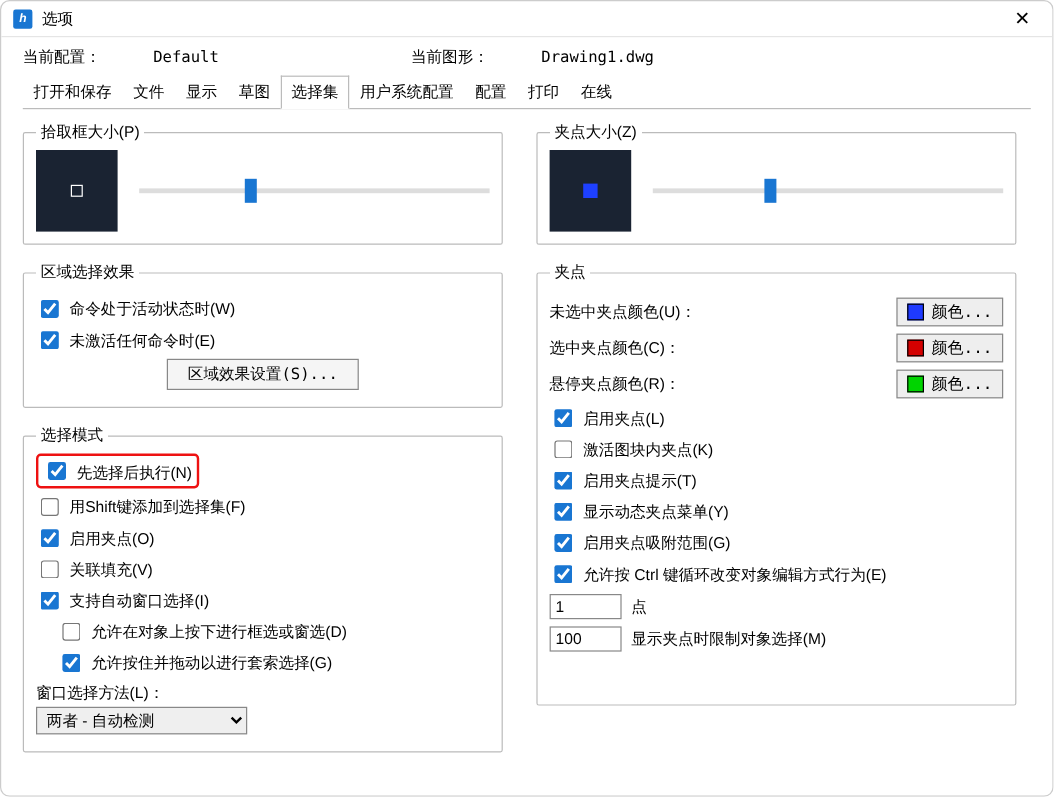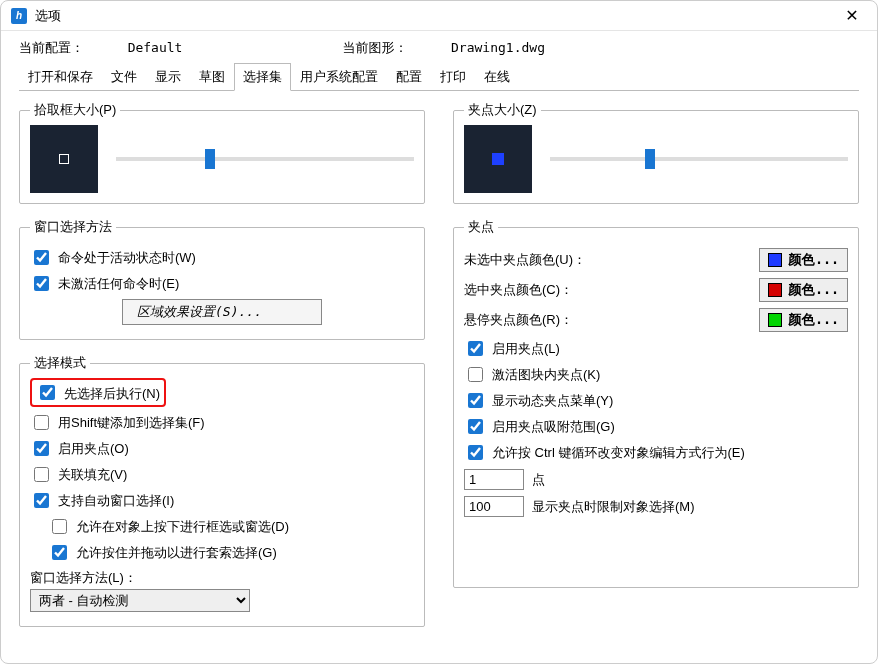--- a/index.html
+++ b/index.html
@@ -8,41 +8,41 @@
   .titlebar { display: flex; align-items: center; height: 30px; padding: 0 10px; border-bottom: 1px solid #e5e5e5; }
   .titlebar .icon { width: 16px; height: 16px; background: #1976d2; border-radius: 2px; display: flex; align-items: center; justify-content: center; color: #fff; font-size: 10px; font-style: italic; font-weight: bold; }
   .titlebar .title { margin-left: 8px; flex: 1; }
   .titlebar .close { width: 30px; text-align: center; font-size: 16px; cursor: pointer; }
   .configrow { display: flex; padding: 8px 18px 0 18px; }
   .configrow .val { margin-left: 40px; font-family: monospace; }
   .tabs { display: flex; padding: 6px 18px 0 18px; }
   .tab { padding: 4px 8px; border: 1px solid transparent; cursor: pointer; }
   .tab.active { border: 1px solid #bbb; border-bottom: 1px solid #fff; background: #fff; position: relative; z-index: 2; }
   .tabline { border-bottom: 1px solid #bbb; margin: -1px 18px 0 18px; }
-  .body { flex: 1; display: flex; gap: 28px; padding: 10px 18px 0 18px; }
+  .body { flex: 1; display: flex; gap: 28px; padding: 10px 30px 0 18px; }
   .col { flex: 1; }
   fieldset { border: 1px solid #bbb; border-radius: 2px; padding: 6px 10px 10px 10px; margin: 0 0 14px 0; }
   legend { padding: 0 4px; }
   .preview-row { display: flex; align-items: center; gap: 18px; }
   .preview-box { width: 68px; height: 68px; background: #1a2332; display: flex; align-items: center; justify-content: center; }
   .pick-square { width: 10px; height: 10px; border: 1px solid #fff; }
   .grip-square { width: 12px; height: 12px; background: #1e40ff; }
   .slider { flex: 1; height: 4px; background: #ddd; position: relative; }
   .slider .thumb { position: absolute; top: -8px; width: 10px; height: 20px; background: #1976d2; }
   .chk-row { display: flex; align-items: center; gap: 6px; margin: 5px 0; }
   .chk-row.indent1 { margin-left: 18px; }
   input[type=checkbox] { width: 15px; height: 15px; accent-color: #1976d2; }
   .btn { border: 1px solid #888; background: #f5f5f5; padding: 3px 14px; cursor: pointer; font-family: inherit; font-size: 13px; }
-  .btn-wide { width: 200px; display: block; margin: 4px auto; text-align: left; font-style: italic; }
+  .btn-wide { width: 160px; display: block; margin: 4px auto; text-align: center; }
   .section-label { margin: 6px 0 2px 0; }
   .redbox { border: 2px solid #e11; border-radius: 4px; padding: 0 4px; display: inline-flex; }
   select, input[type=text], input[type=number] { font-family: inherit; font-size: 13px; border: 1px solid #888; padding: 2px 4px; }
   .color-row { display: flex; align-items: center; margin: 6px 0; gap: 8px; }
   .color-row .lbl { flex: 1; }
-  .color-btn { border: 1px solid #888; background: #eee; padding: 2px 8px; display: inline-flex; align-items: center; gap: 6px; cursor: pointer; font-family: monospace; min-width: 86px; font-weight: bold; }
+  .color-btn { border: 1px solid #888; background: #eee; padding: 2px 8px; display: inline-flex; align-items: center; gap: 6px; cursor: pointer; font-family: monospace; min-width: 86px; }
   .swatch { width: 14px; height: 14px; border: 1px solid #000; display: inline-block; }
   .num-row { display: flex; align-items: center; gap: 8px; margin: 6px 0; }
   .num-row input { width: 60px; }
   .mono { font-family: monospace; }
 </style>
 </head>
 <body>
 
 <div class="window">
   <div class="titlebar">
@@ -83,21 +83,21 @@
           <div class="preview-box">
               <div class="pick-square"></div>
             </div>
           <div class="slider">
               <div class="thumb" style="left:30%"></div>
             </div>
         </div>
       </fieldset>
 
       <fieldset>
-        <legend>窗口选择方法</legend>
+        <legend>区域选择效果</legend>
         <label class="chk-row">
             <input type="checkbox" checked="" style="">
             <span>命令处于活动状态时(W)</span>
           </label>
         <label class="chk-row">
             <input type="checkbox" checked="" style="">
             <span>未激活任何命令时(E)</span>
           </label>
         <button class="btn btn-wide mono">区域效果设置(S)...</button>
       </fieldset>
@@ -128,21 +128,21 @@
           </label>
         <label class="chk-row indent1">
             <input type="checkbox" style="">
             <span>允许在对象上按下进行框选或窗选(D)</span>
           </label>
         <label class="chk-row indent1">
             <input type="checkbox" checked="" style="">
             <span>允许按住并拖动以进行套索选择(G)</span>
           </label>
         <div class="section-label">窗口选择方法(L)：</div>
-        <select style="width:220px">
+        <select style="width:176px">
           <option>两者 - 自动检测</option>
         </select>
       </fieldset>
     </div>
 
     <div class="col">
       <fieldset>
         <legend>夹点大小(Z)</legend>
         <div class="preview-row">
           <div class="preview-box">
@@ -180,20 +180,24 @@
         <label class="chk-row">
             <input type="checkbox" checked="" style="">
             <span>启用夹点(L)</span>
           </label>
         <label class="chk-row">
             <input type="checkbox" style="">
             <span>激活图块内夹点(K)</span>
           </label>
         <label class="chk-row">
             <input type="checkbox" checked="" style="">
+            <span>启用夹点提示(T)</span>
+          </label>
+        <label class="chk-row">
+            <input type="checkbox" checked="" style="">
             <span>显示动态夹点菜单(Y)</span>
           </label>
         <label class="chk-row">
             <input type="checkbox" checked="" style="">
             <span>启用夹点吸附范围(G)</span>
           </label>
         <label class="chk-row">
             <input type="checkbox" checked="" style="">
             <span>允许按 Ctrl 键循环改变对象编辑方式行为(E)</span>
           </label>

